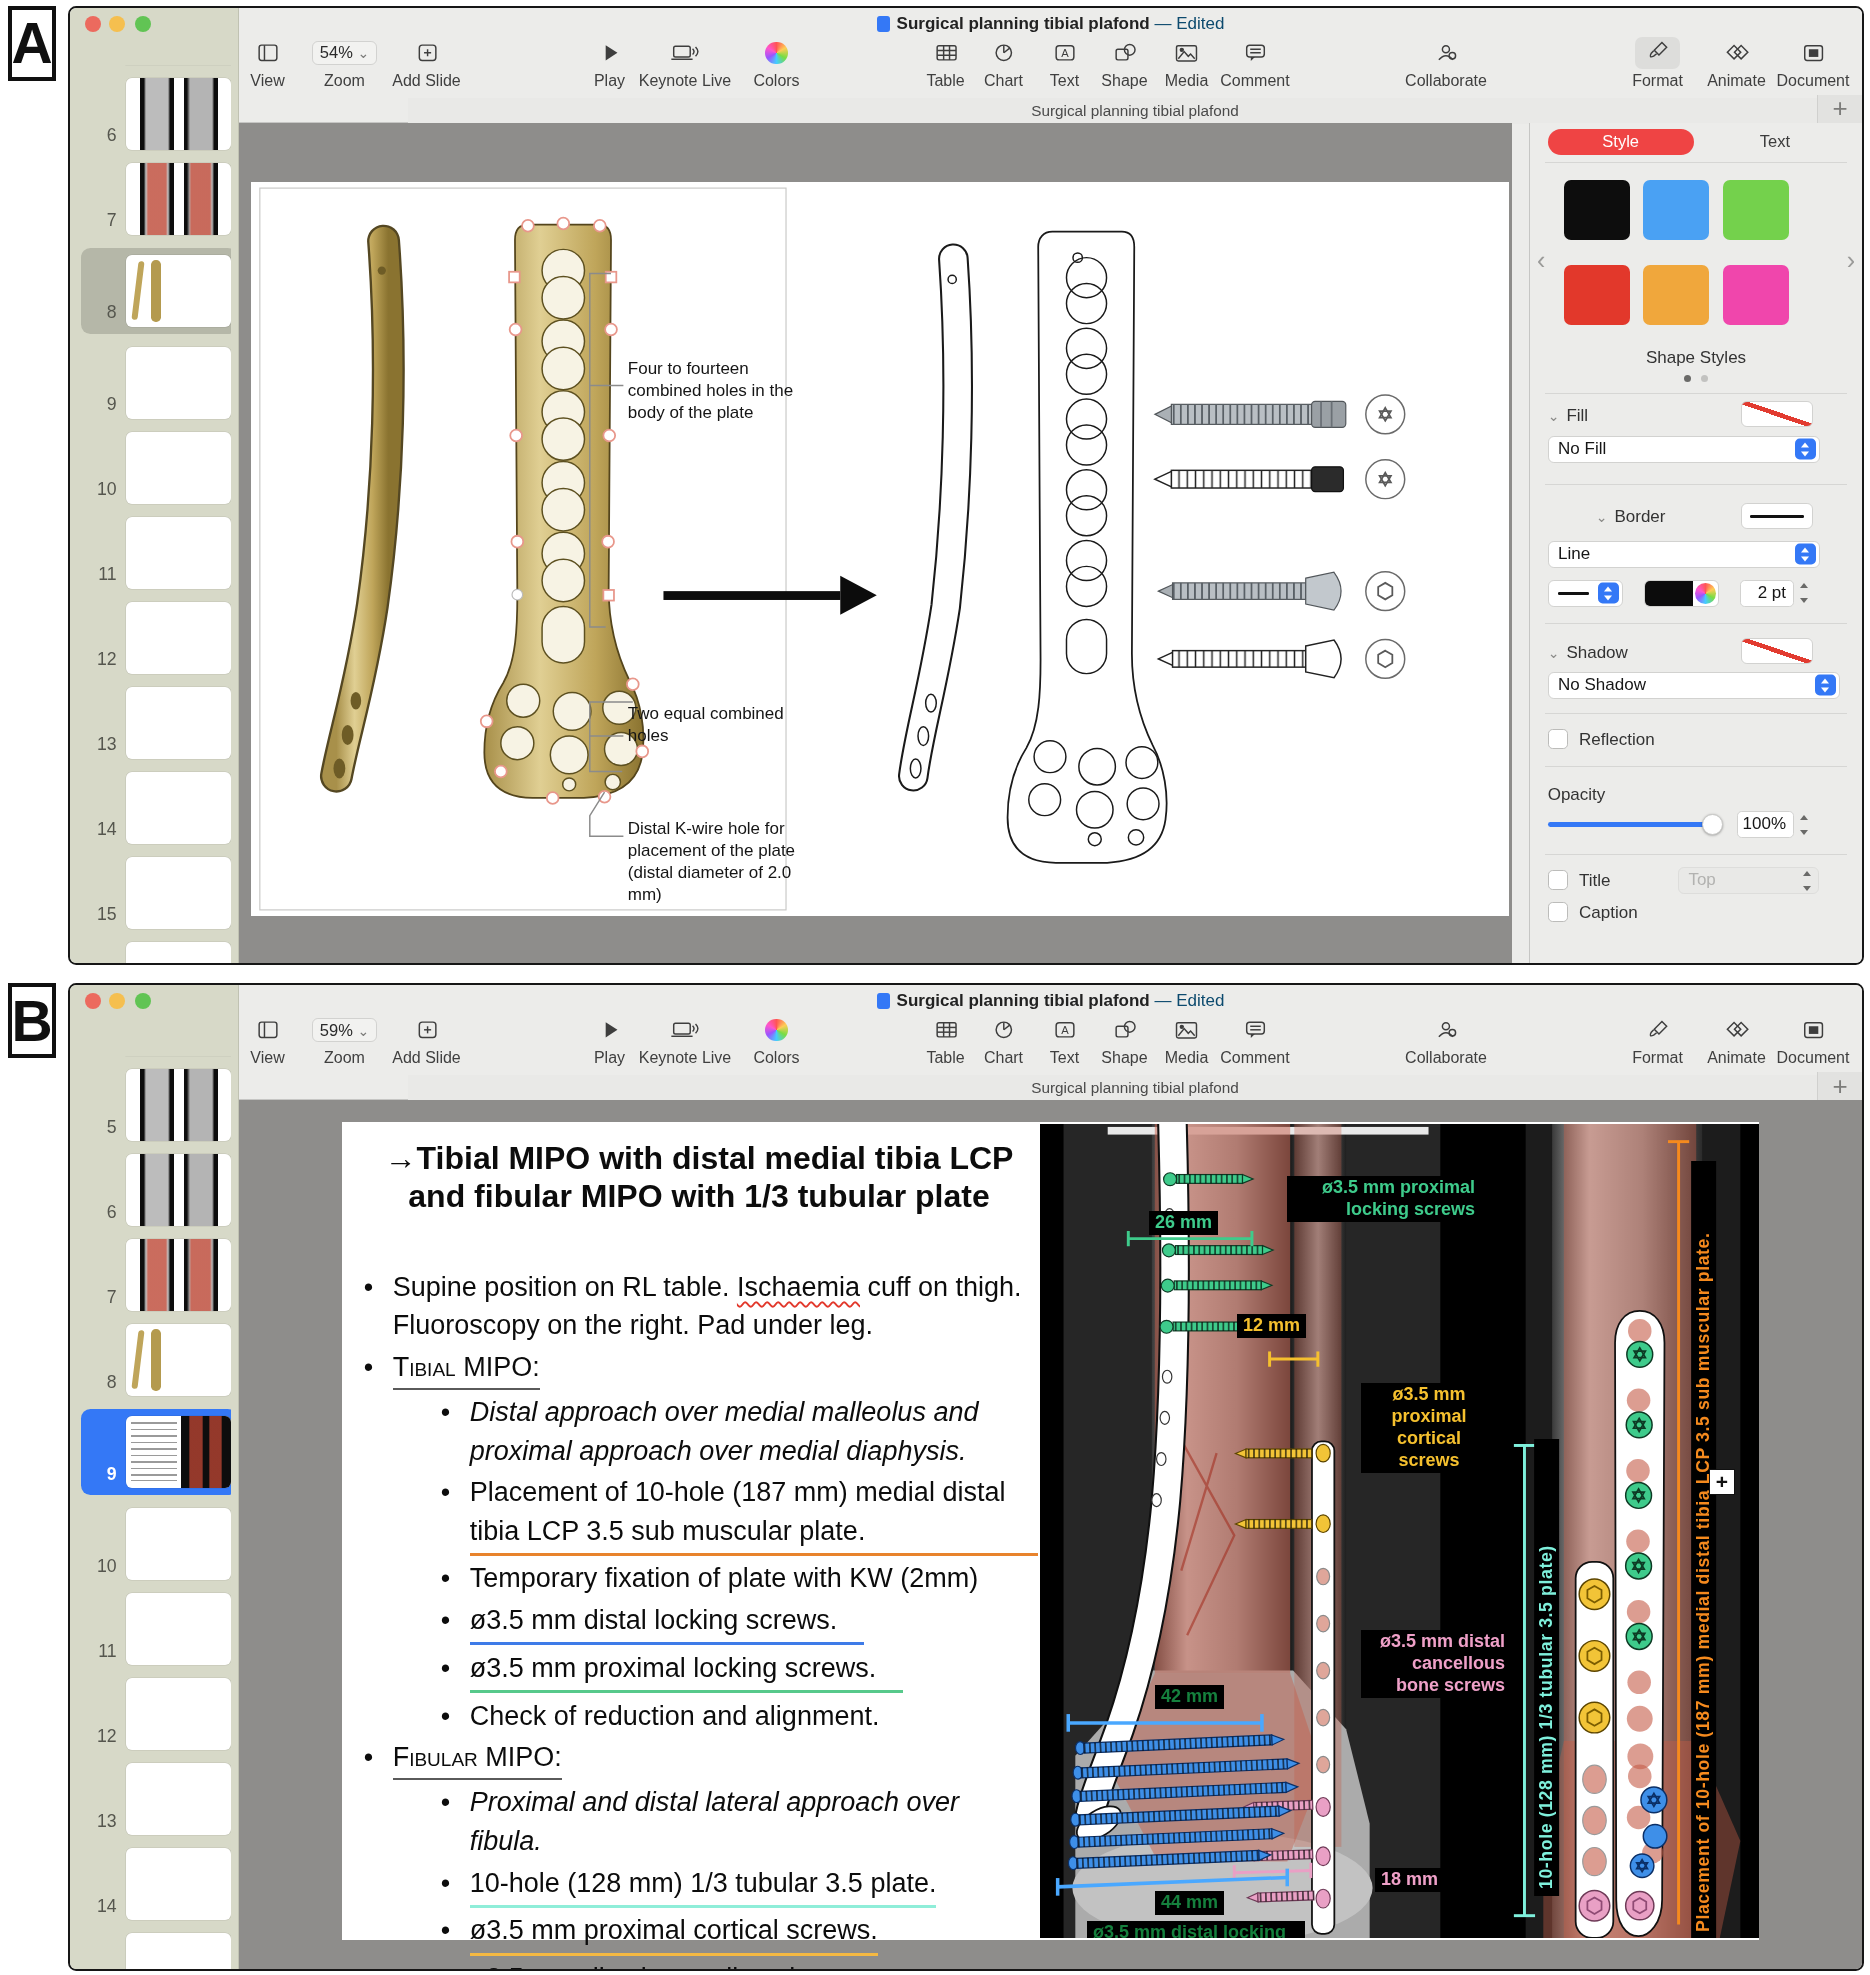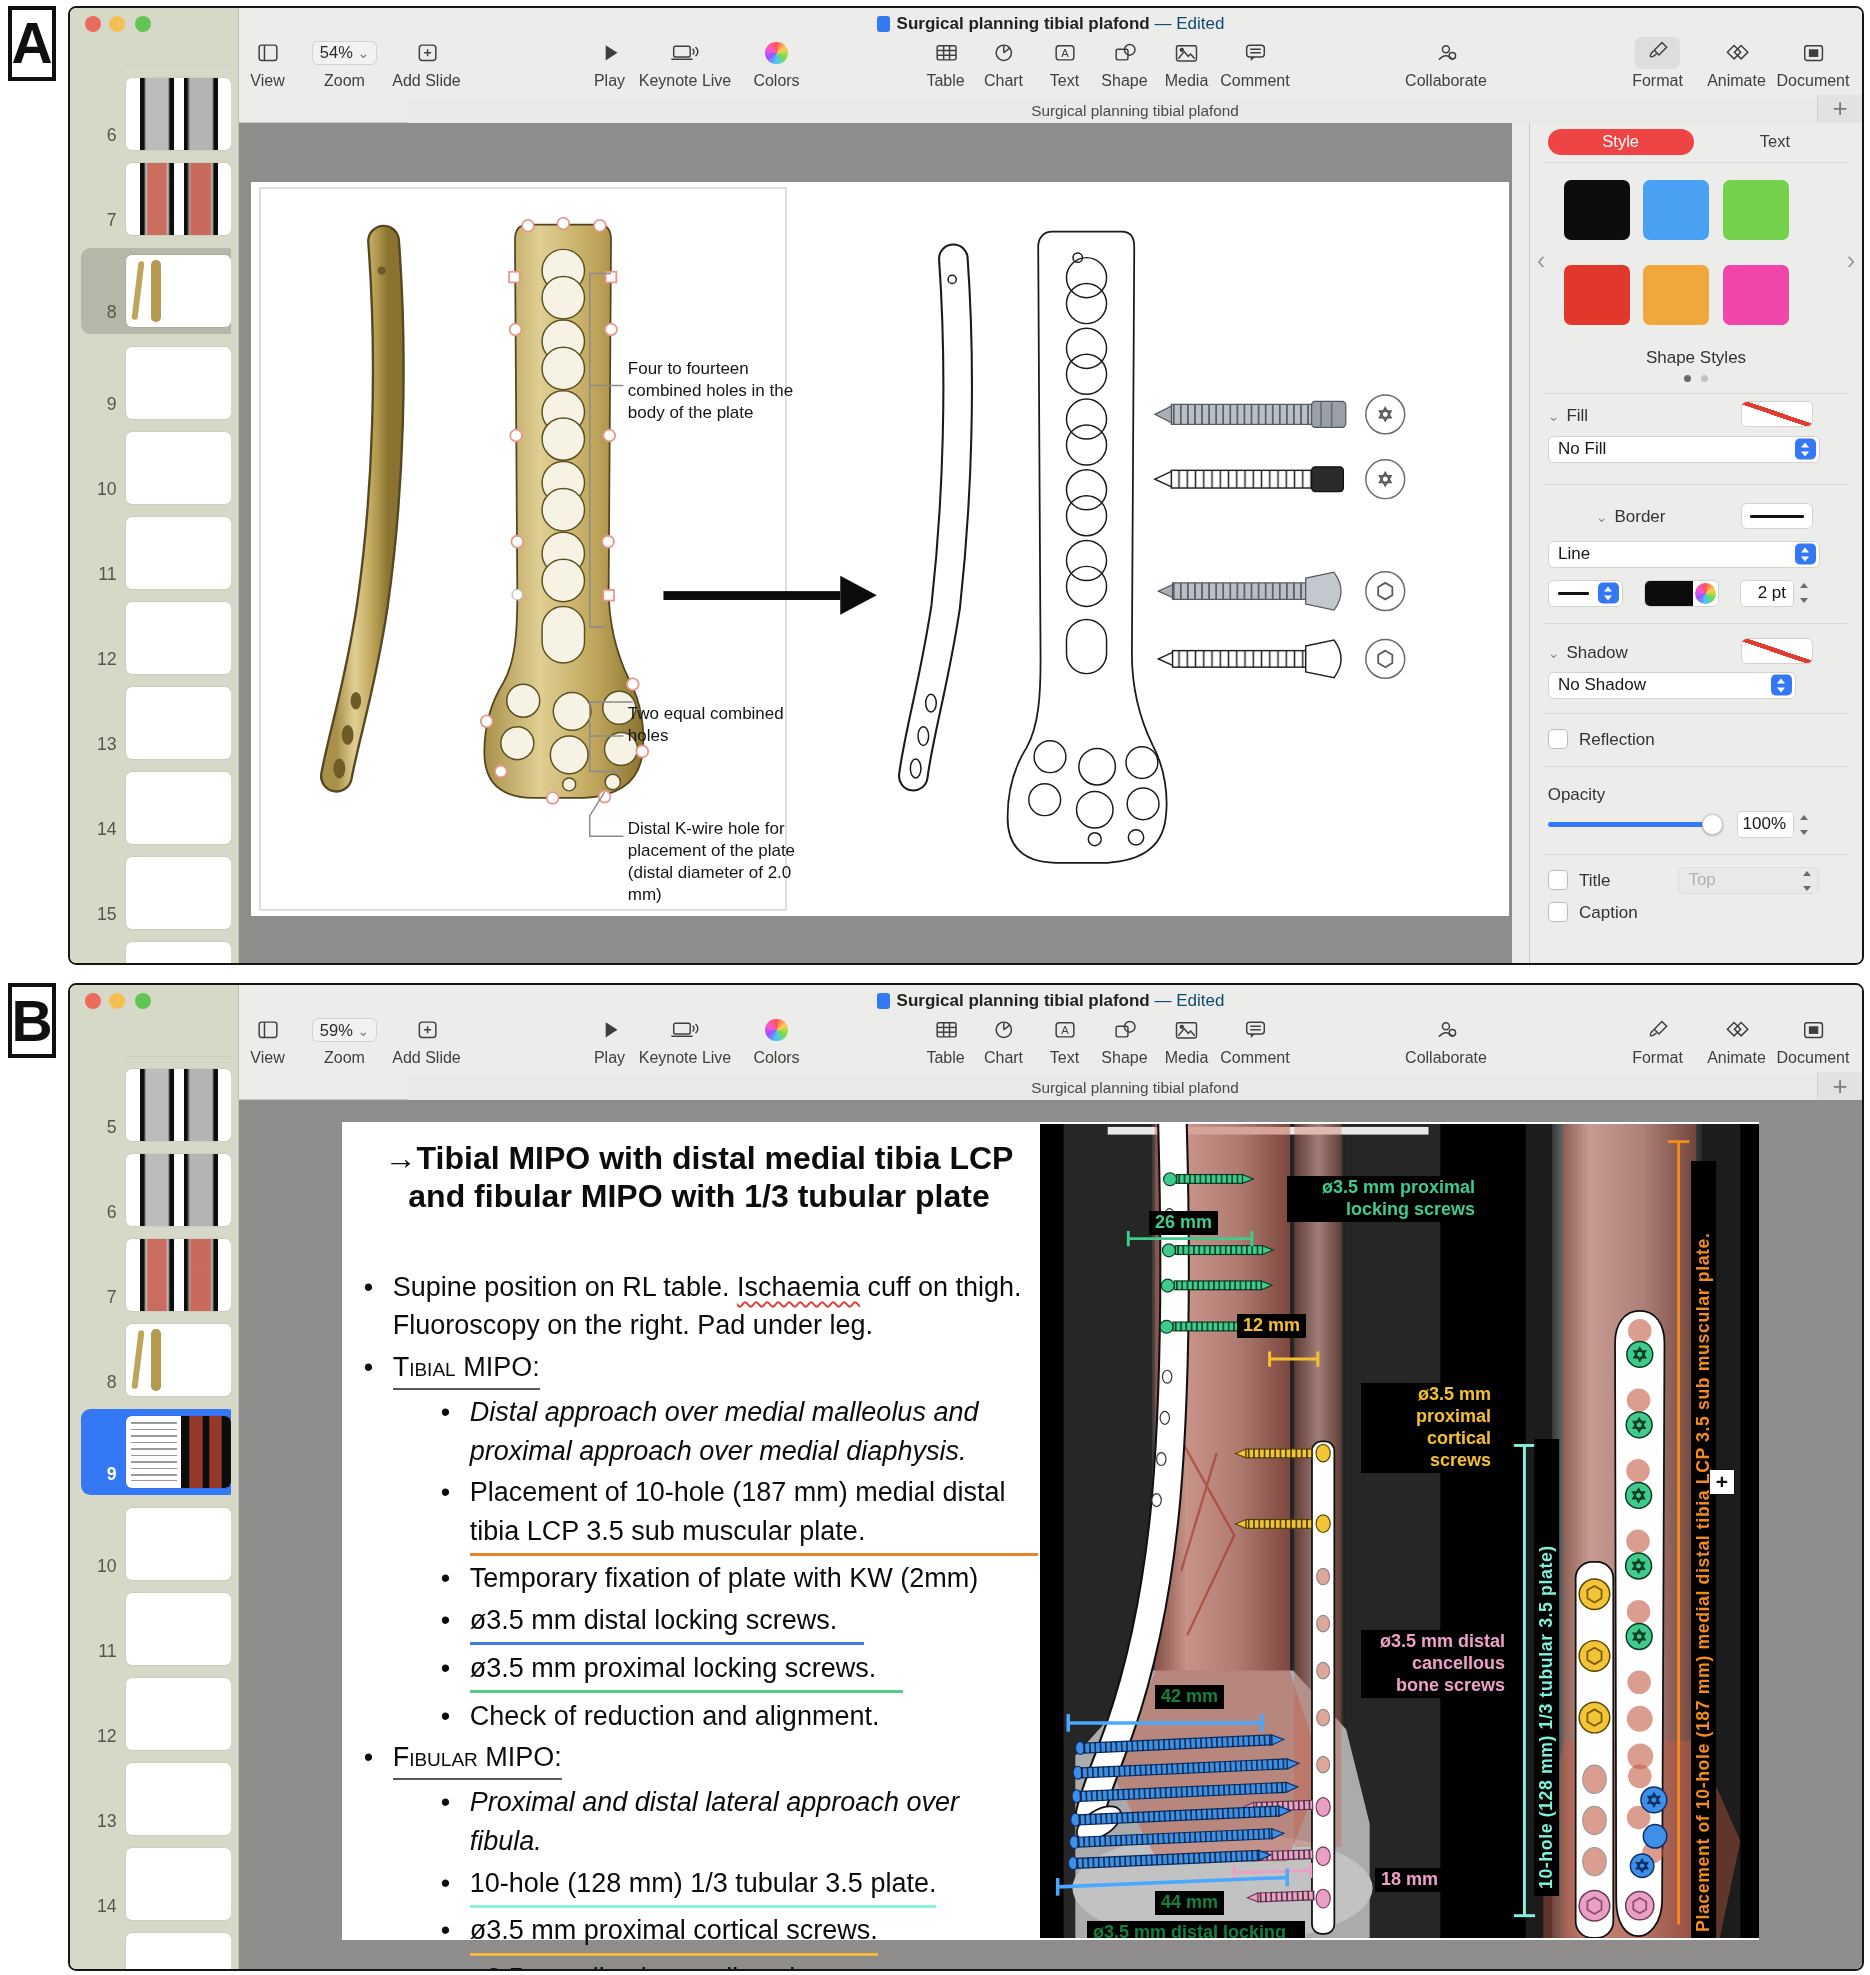--- a/index.html
+++ b/index.html
@@ -552,21 +552,21 @@
       <div class="cwell" style="left:114px;top:457px;">
         <span class="blk"></span>
         <span class="wh wheel" style="width:21px;height:21px;"></span>
       </div>
       <div class="valbox" style="left:210px;top:457px;width:54px;">2 pt</div>
       <div class="gstep" style="left:266px;top:457px;"></div>
       <div class="hr" style="top:500px;"></div>
 
       <div class="secline" style="top:520px;"><span class="chev">⌄</span><span>Shadow</span></div>
       <div class="pv slash" style="left:211px;top:515px;"></div>
-      <div class="dd" style="left:17.7px;top:549px;width:248px;">
+      <div class="dd" style="left:17.7px;top:549px;width:292px;">
         <span>No Shadow</span>
         <span class="bstep"></span>
       </div>
       <div class="hr" style="top:590px;"></div>
 
       <div class="cb" style="left:17.7px;top:606px;"></div>
       <div class="secline" style="left:49px;top:607px;">Reflection</div>
       <div class="hr" style="top:643px;"></div>
 
       <div class="secline" style="top:662px;">Opacity</div>
@@ -1113,21 +1113,21 @@
 
             <g stroke="#F58A1E" stroke-width="5">
                 <line x1="290" y1="30" x2="290" y2="1362"></line>
                 <line x1="272" y1="30" x2="308" y2="30"></line>
               </g>
           </svg>
 
           <div class="chip c-green" style="left:109px;top:87px;">26 mm</div>
           <div class="chip c-green multi" style="left:247px;top:52px;width:194px;text-align:right;">ø3.5 mm proximal locking screws</div>
           <div class="chip c-yellow" style="left:197px;top:190px;">12 mm</div>
-          <div class="chip c-yellow multi" style="left:321px;top:259px;width:136px;text-align:right;">ø3.5 mm proximal cortical screws</div>
+          <div class="chip c-yellow multi" style="left:321px;top:259px;width:136px;text-align:center;">ø3.5 mm proximal cortical screws</div>
           <div class="chip c-blue" style="left:115px;top:561px;">42 mm</div>
           <div class="chip c-blue" style="left:115px;top:767px;">44 mm</div>
           <div class="chip c-blue multi" style="left:47px;top:797px;width:218px;">ø3.5 mm distal locking screws.</div>
           <div class="chip c-pink multi" style="left:321px;top:506px;width:150px;text-align:right;">ø3.5 mm distal cancellous bone screws</div>
           <div class="chip c-pink" style="left:335px;top:744px;">18 mm</div>
           <div class="vchip c-cyan" style="left:494px;top:315px;height:457px;">10-hole (128 mm) 1/3 tubular 3.5 plate)</div>
           <div class="vchip c-orange" style="left:651px;top:37px;height:778px;">Placement of 10-hole (187 mm) medial distal tibia LCP 3.5 sub muscular plate.</div>
           <div class="plusbadge" style="left:669px;top:345px;">+</div>
         </div>
       </div>

